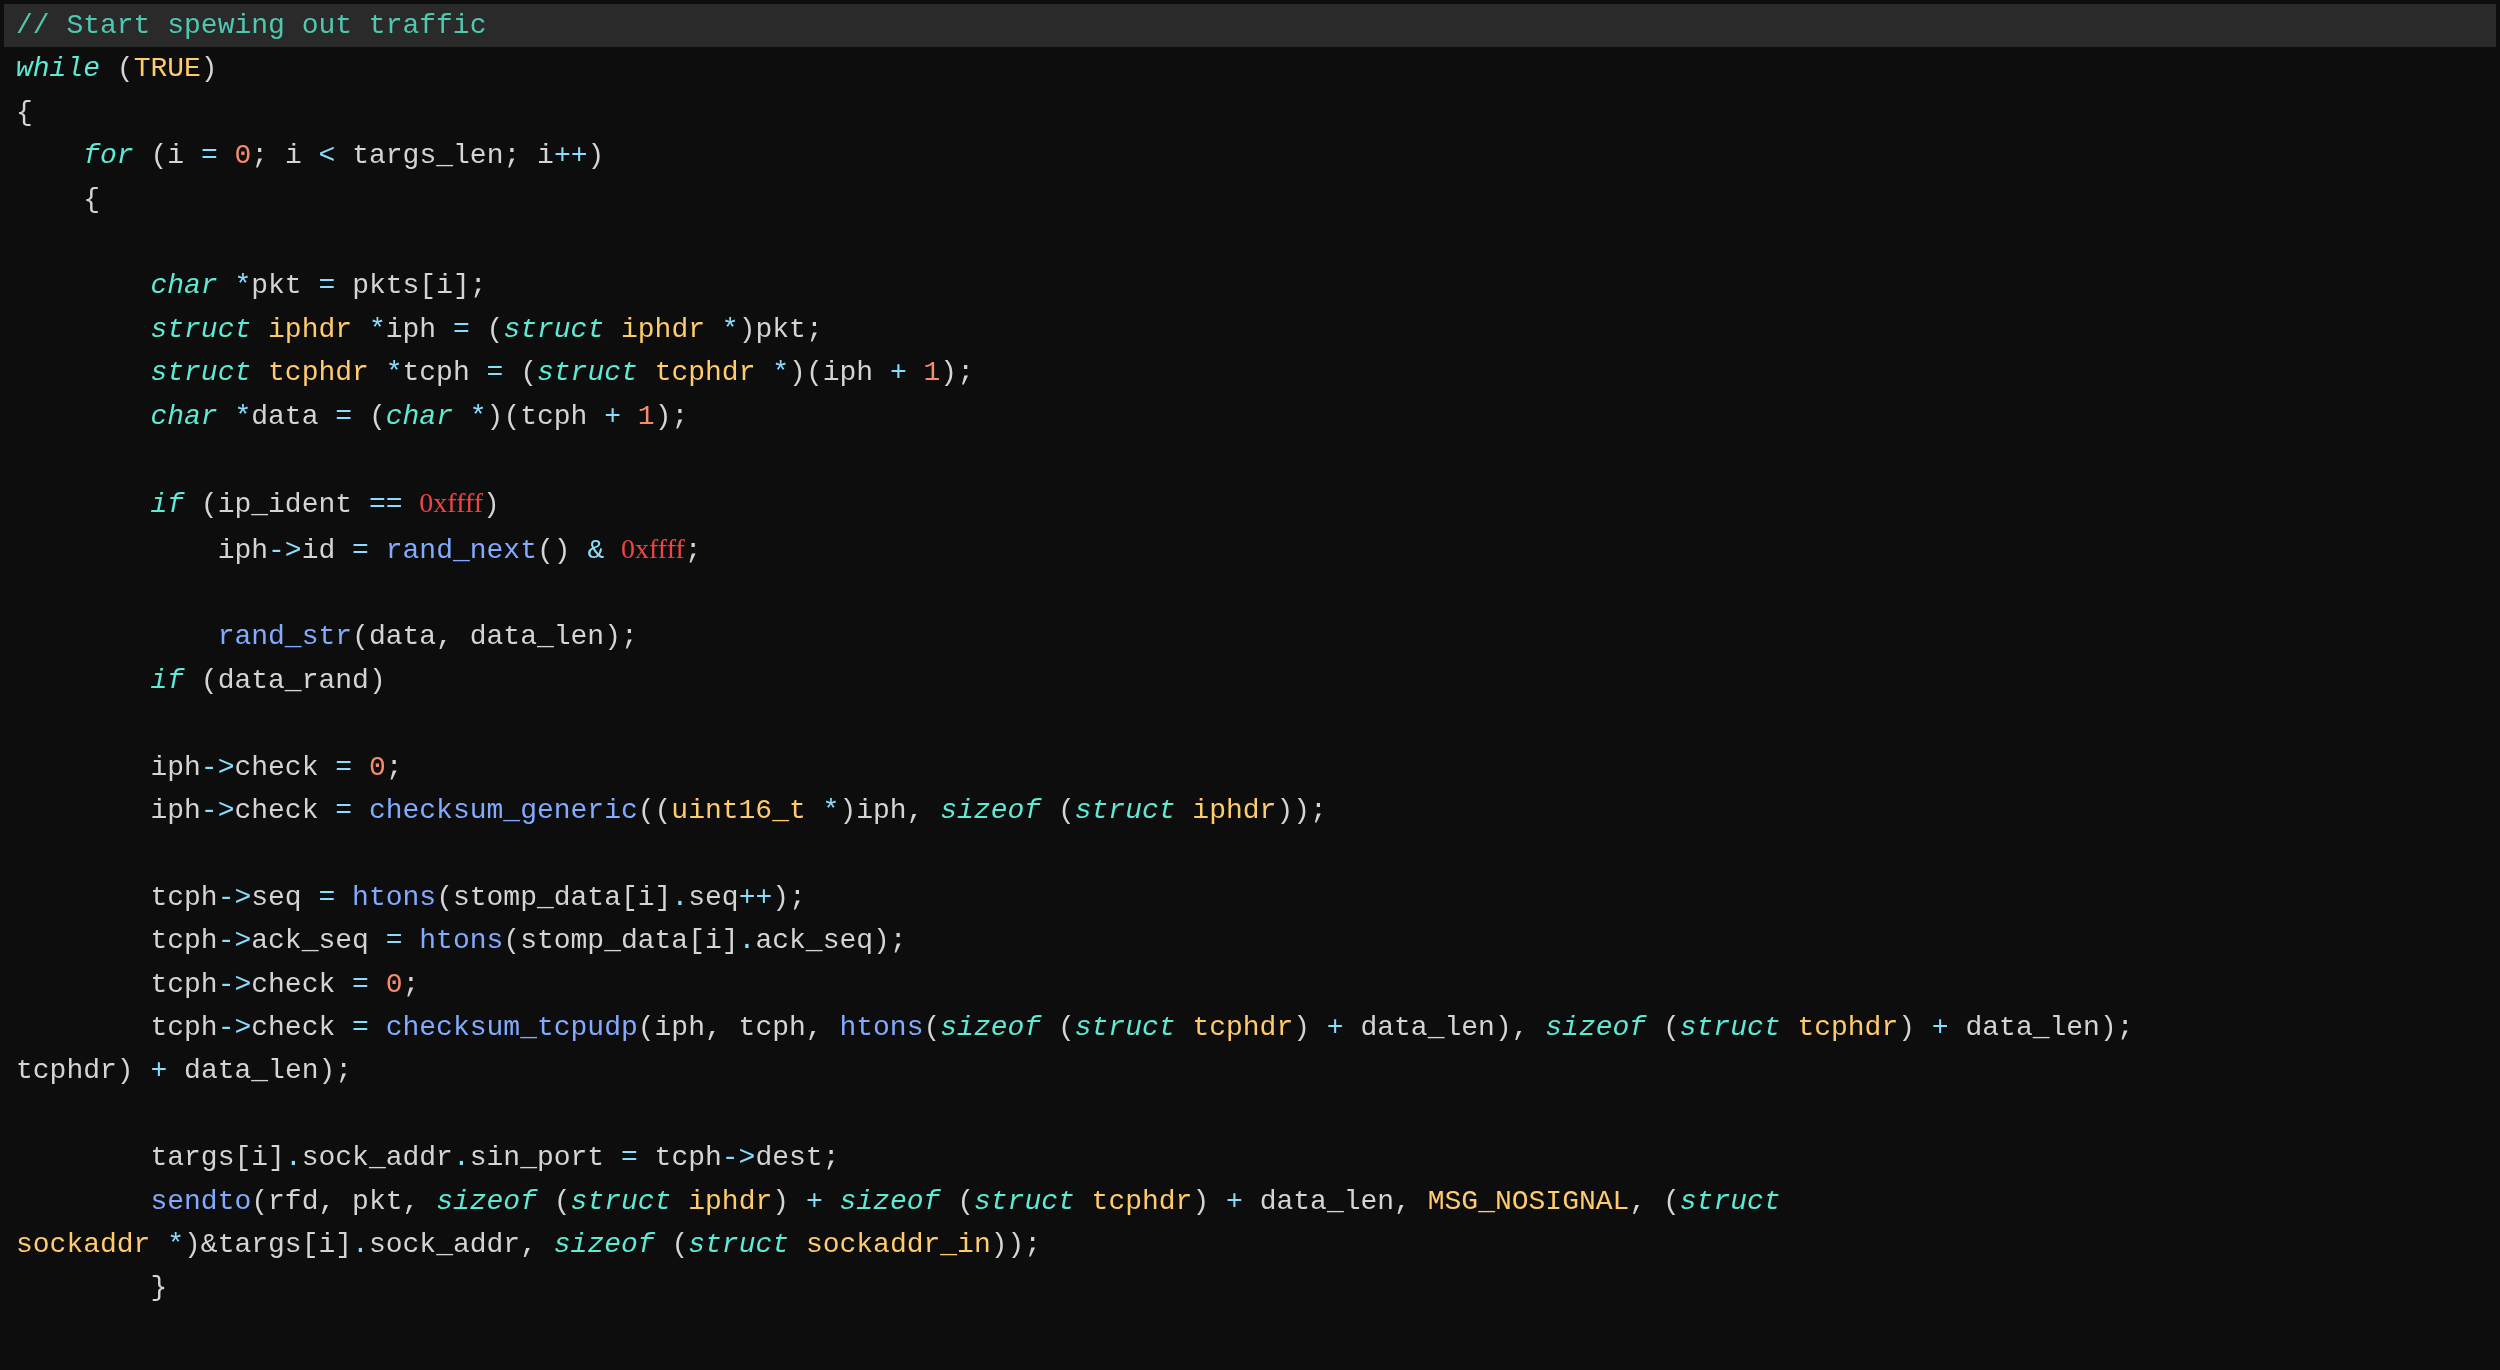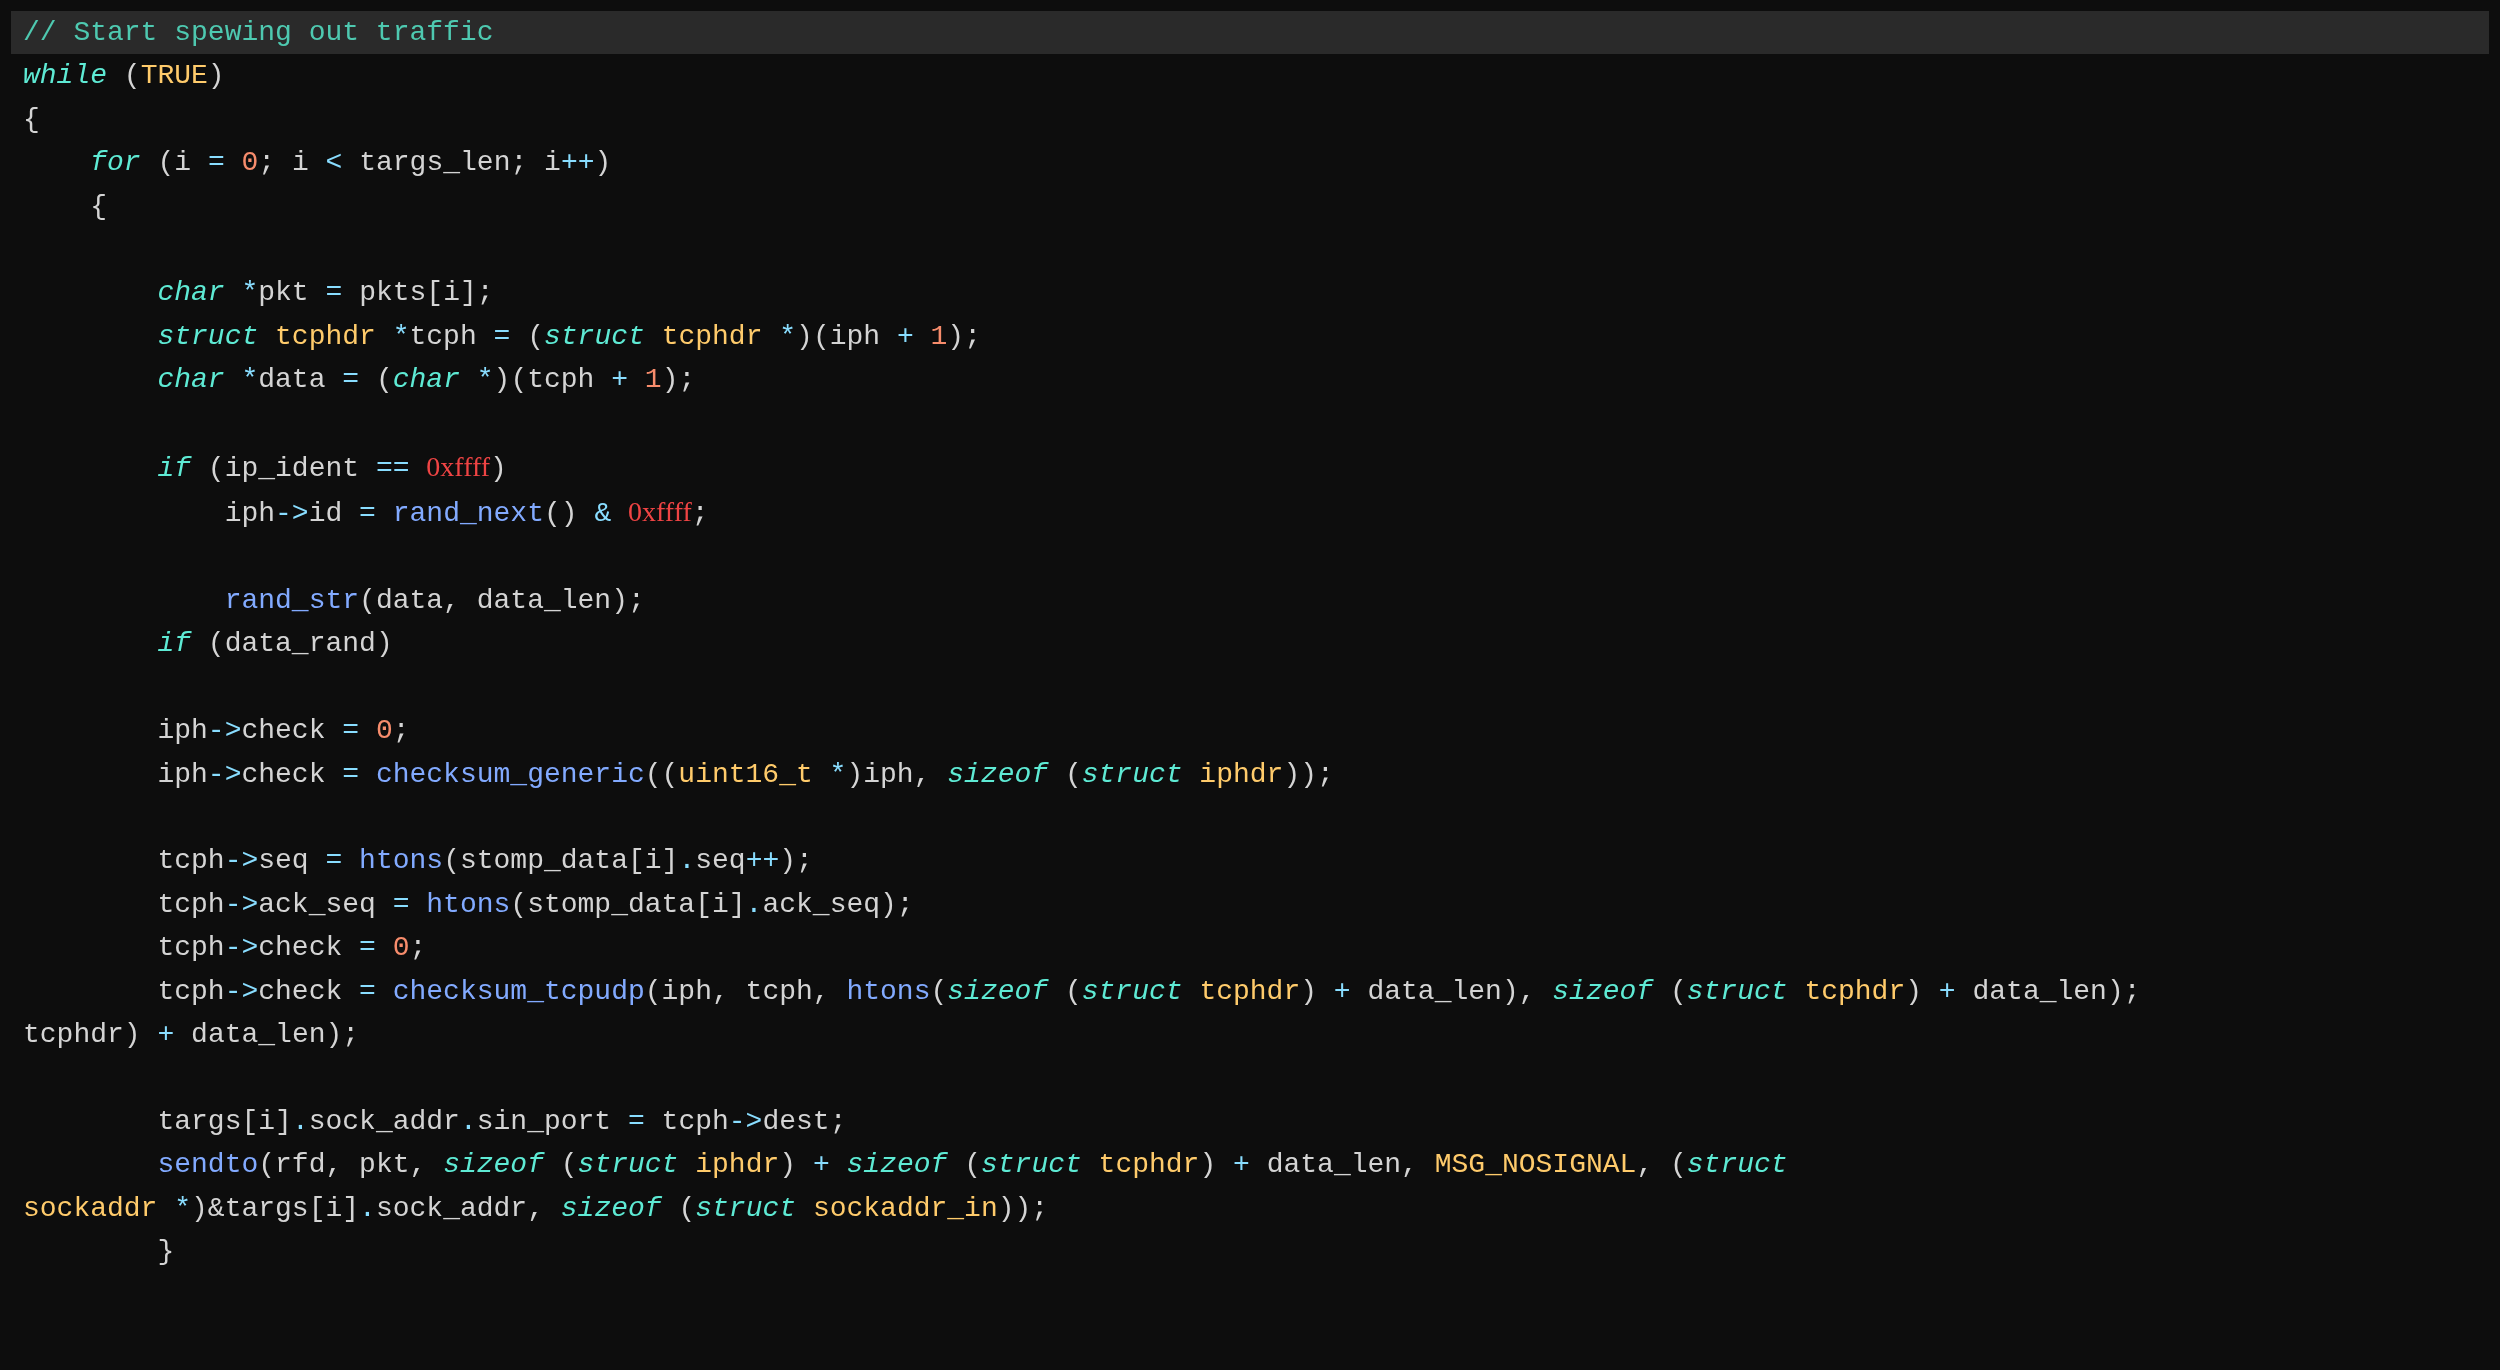--- a/index.html
+++ b/index.html
@@ -14,21 +14,21 @@
       font-size: 28px;
       line-height: 1.55;
       color: #d4d4d4;
       width: 2500px;
       min-height: 1370px;
       overflow: hidden;
     }
 
     .code-container {
       background-color: #0d0d0d;
-      padding: 11px;
+      padding: 4px;
       width: 100%;
       min-height: 1370px;
     }
 
     .comment-line {
       background-color: #2a2a2a;
       padding: 4px 12px;
       display: block;
     }
 
@@ -64,20 +64,21 @@
   <span class="code-line"><span class="plain">{</span></span>
 
   <span class="code-line">    <span class="kw">for</span> <span class="paren">(</span><span class="var">i</span> <span class="op">=</span> <span class="num">0</span><span class="semi">;</span> <span class="var">i</span> <span class="op">&lt;</span> <span class="var">targs_len</span><span class="semi">;</span> <span class="var">i</span><span class="op">++</span><span class="paren">)</span></span>
 
   <span class="code-line">    <span class="plain">{</span></span>
 
   <span class="code-line"> </span>
 
   <span class="code-line">        <span class="kw">char</span> <span class="op">*</span><span class="var">pkt</span> <span class="op">=</span> <span class="var">pkts</span><span class="paren">[</span><span class="var">i</span><span class="paren">]</span><span class="semi">;</span></span>
 
+  <span class="code-line">        <span class="kw">struct</span> <span class="type-name">iphdr</span> <span class="op">*</span><span class="var">iph</span> <span class="op">=</span> <span class="paren">(</span><span class="kw">struct</span> <span class="type-name">iphdr</span> <span class="op">*</span><span class="paren">)</span><span class="var">pkt</span><span class="semi">;</span></span>
 
   <span class="code-line">        <span class="kw">struct</span> <span class="type-name">tcphdr</span> <span class="op">*</span><span class="var">tcph</span> <span class="op">=</span> <span class="paren">(</span><span class="kw">struct</span> <span class="type-name">tcphdr</span> <span class="op">*</span><span class="paren">)(</span><span class="var">iph</span> <span class="op">+</span> <span class="num">1</span><span class="paren">)</span><span class="semi">;</span></span>
 
   <span class="code-line">        <span class="kw">char</span> <span class="op">*</span><span class="var">data</span> <span class="op">=</span> <span class="paren">(</span><span class="kw">char</span> <span class="op">*</span><span class="paren">)(</span><span class="var">tcph</span> <span class="op">+</span> <span class="num">1</span><span class="paren">)</span><span class="semi">;</span></span>
 
   <span class="code-line"> </span>
 
   <span class="code-line">        <span class="kw">if</span> <span class="paren">(</span><span class="var">ip_ident</span> <span class="op">==</span> <span class="hex">0xffff</span><span class="paren">)</span></span>
 
   <span class="code-line">            <span class="var">iph</span><span class="arrow">-&gt;</span><span class="var">id</span> <span class="op">=</span> <span class="fn">rand_next</span><span class="paren">()</span> <span class="op">&amp;</span> <span class="hex">0xffff</span><span class="semi">;</span></span>

